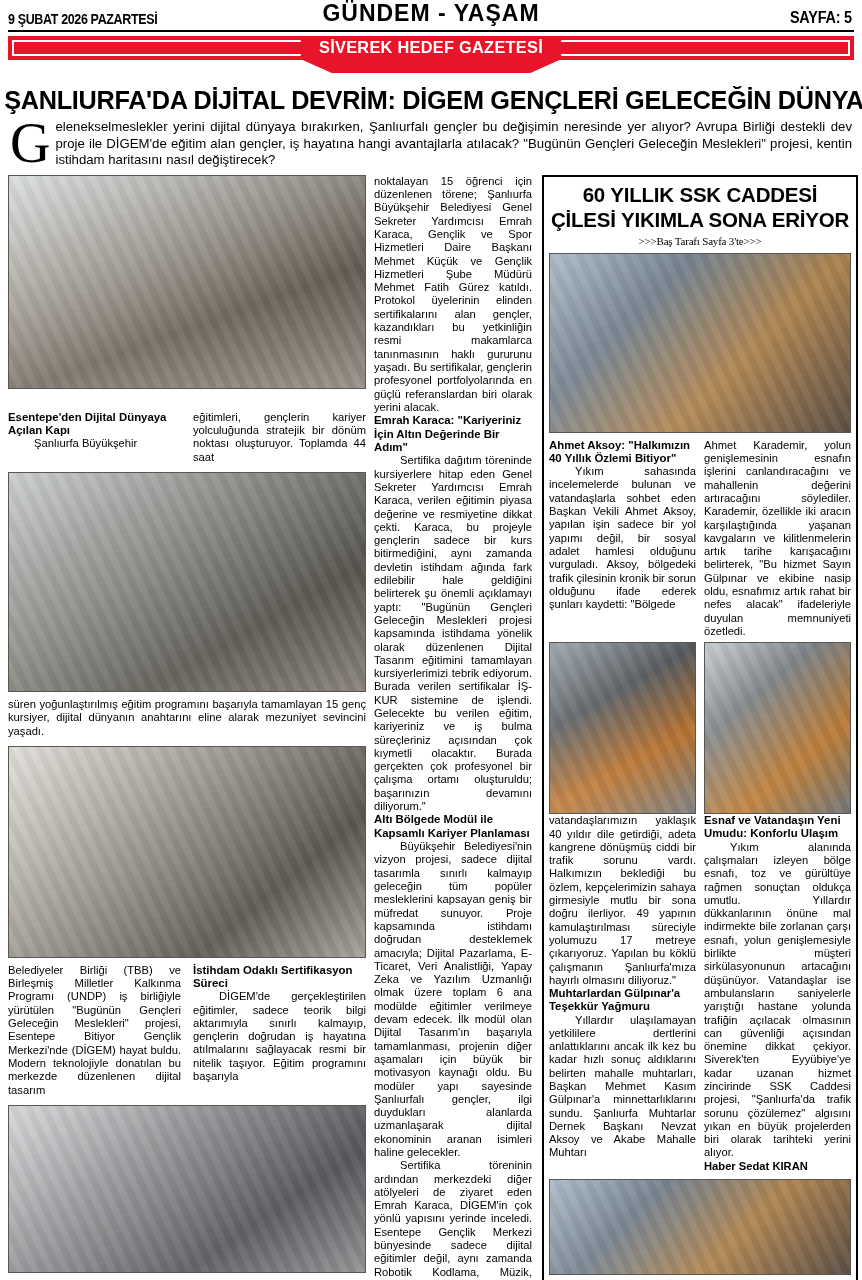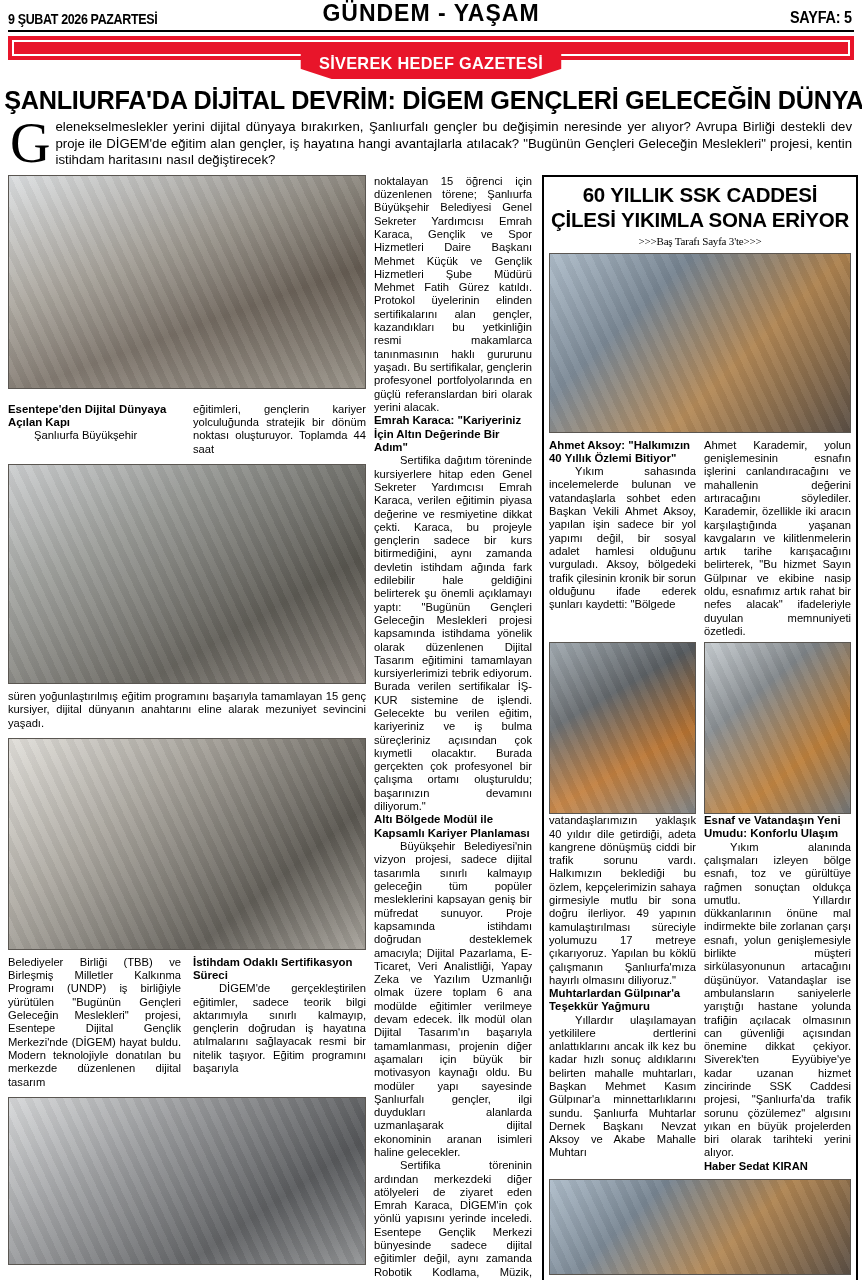--- a/index.html
+++ b/index.html
@@ -33,22 +33,22 @@
   
   .banner-wrap{position:relative;margin:4px 8px 0 8px;height:40px;}
   .banner{
     position:absolute;left:0;right:0;top:0;height:24px;background:#e8152a;
   }
   .banner-inner{
     position:absolute;left:4px;right:4px;top:4px;height:16px;
     border:2px solid #fff;box-sizing:border-box;
   }
   .banner-tab{
-    position:absolute;left:50%;transform:translateX(-50%);top:16px;
-    background:#e8152a;padding:2px 14px 5px 14px;
+    position:absolute;left:50%;transform:translateX(-50%);top:0;
+    background:#e8152a;padding:2px 14px 15px 14px;
     clip-path:polygon(0 0,100% 0,100% 62%,88% 100%,12% 100%,0 62%);
     z-index:3;
   }
   .banner-tab span{
     color:#fff;font-weight:bold;font-size:17px;letter-spacing:0.3px;
     white-space:nowrap;display:block;
     transform:scaleX(0.96);
   }
 
   
@@ -145,38 +145,38 @@
   <div class="lead">
     <span class="drop">G</span><span>elenekselmeslekler yerini dijital dünyaya bırakırken, Şanlıurfalı gençler bu değişimin neresinde yer alıyor? Avrupa Birliği destekli dev proje ile DİGEM'de eğitim alan gençler, iş hayatına hangi avantajlarla atılacak? "Bugünün Gençleri Geleceğin Meslekleri" projesi, kentin istihdam haritasını nasıl değiştirecek?</span>
   </div>
 
   <div class="body-area">
 
     <div class="zone-left">
 
       <div class="photo ph-a" style="height:214px;"></div>
 
-      <div class="two-col" style="margin-top:14px;">
+      <div class="two-col" style="margin-top:22px;">
         <div>
           <div class="cap">Esentepe'den Dijital Dünyaya Açılan Kapı</div>
           <div class="tx indent">Şanlıurfa Büyükşehir</div>
         </div>
         <div class="tx">eğitimleri, gençlerin kariyer yolculuğunda stratejik bir dönüm noktası oluşturuyor. Toplamda 44 saat</div>
       </div>
 
       <div class="photo ph-b" style="height:220px;margin-top:8px;"></div>
 
       <div class="two-col" style="margin-top:6px;">
         <div class="tx">süren yoğunlaştırılmış eğitim programını başarıyla tamamlayan 15 genç kursiyer, dijital dünyanın anahtarını eline alarak mezuniyet sevincini yaşadı.</div>
       </div>
 
       <div class="photo ph-c" style="height:212px;margin-top:8px;"></div>
 
       <div class="two-col" style="margin-top:6px;">
-        <div class="tx">Belediyeler Birliği (TBB) ve Birleşmiş Milletler Kalkınma Programı (UNDP) iş birliğiyle yürütülen "Bugünün Gençleri Geleceğin Meslekleri" projesi, Esentepe Dijital Gençlik Merkezi'nde (DİGEM) hayat buldu. Modern teknolojiyle donatılan bu merkezde düzenlenen dijital tasarım</div>
+        <div class="tx">Belediyeler Birliği (TBB) ve Birleşmiş Milletler Kalkınma Programı (UNDP) iş birliğiyle yürütülen "Bugünün Gençleri Geleceğin Meslekleri" projesi, Esentepe Bitiyor Gençlik Merkezi'nde (DİGEM) hayat buldu. Modern teknolojiyle donatılan bu merkezde düzenlenen dijital tasarım</div>
         <div>
           <div class="cap">İstihdam Odaklı Sertifikasyon Süreci</div>
           <div class="tx indent">DİGEM'de gerçekleştirilen eğitimler, sadece teorik bilgi aktarımıyla sınırlı kalmayıp, gençlerin doğrudan iş hayatına atılmalarını sağlayacak resmi bir nitelik taşıyor. Eğitim programını başarıyla</div>
         </div>
       </div>
 
       <div class="photo ph-d" style="height:168px;margin-top:8px;"></div>
     </div>
 
     <div class="zone-mid">

